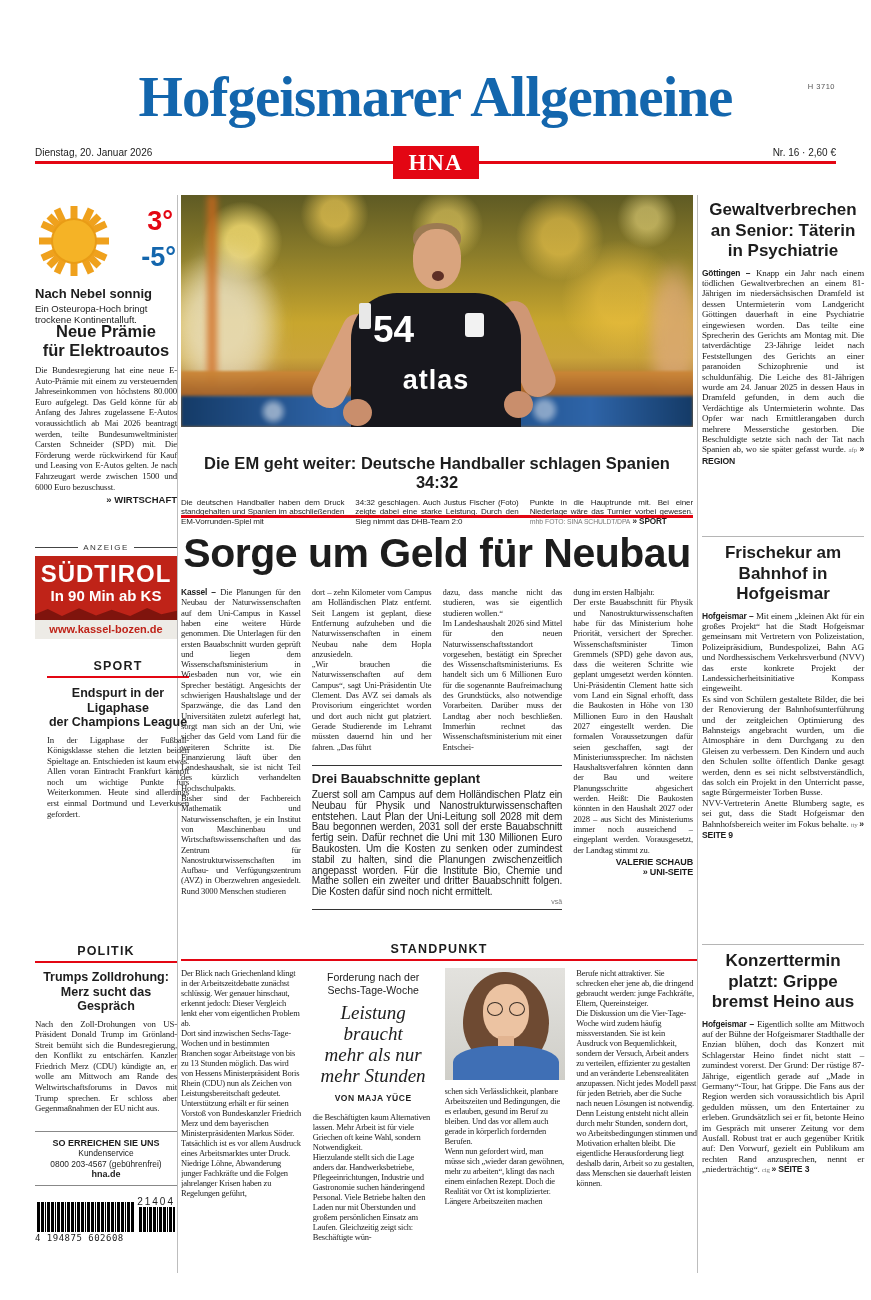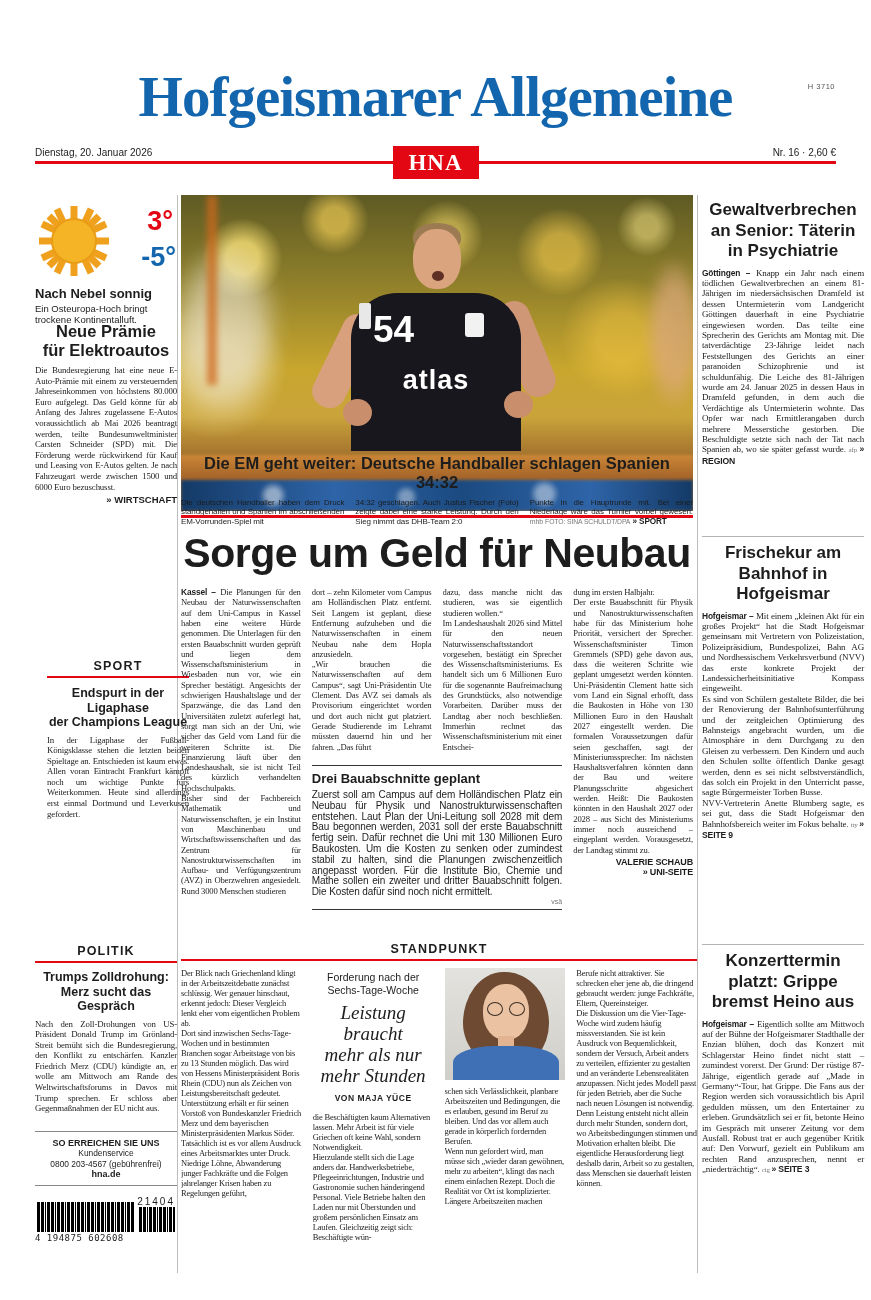--- a/index.html
+++ b/index.html
@@ -74,21 +74,21 @@
   .barcode{top:1196px;left:35px;width:142px;height:48px;}
   .bars{background-color:#fff;background-image:
       repeating-linear-gradient(90deg,#000 0 1px,transparent 1px 2px),
       repeating-linear-gradient(90deg,#000 0 2px,transparent 2px 5px);}
   .bars-left{position:absolute;left:2px;top:6px;width:98px;height:30px;}
   .code-left{position:absolute;left:0px;top:37px;font-size:9px;letter-spacing:.5px;font-family:"DejaVu Sans Mono",monospace;}
   .code-right{position:absolute;right:2px;top:0px;font-size:10px;letter-spacing:2px;font-family:Liberation Sans, sans-serif;}
   .bars-right{position:absolute;right:2px;top:11px;width:36px;height:25px;}
 
   
-  .photo{top:195px;left:181px;width:512px;height:316px;overflow:hidden;background-color:#7c712e;
+  .photo{top:195px;left:181px;width:512px;height:232px;overflow:hidden;background-color:#7c712e;
     background-image:
       radial-gradient(circle at 12% 20%, rgba(255,230,120,.75) 0 16px, transparent 40px),
       radial-gradient(circle at 30% 8%, rgba(255,215,90,.6) 0 13px, transparent 34px),
       radial-gradient(circle at 52% 13%, rgba(255,225,110,.5) 0 15px, transparent 36px),
       radial-gradient(circle at 74% 18%, rgba(255,210,80,.55) 0 18px, transparent 44px),
       radial-gradient(circle at 91% 10%, rgba(255,235,140,.5) 0 11px, transparent 30px),
       radial-gradient(circle at 86% 45%, rgba(255,205,70,.45) 0 24px, transparent 60px),
       radial-gradient(circle at 7% 55%, rgba(240,220,160,.5) 0 28px, transparent 70px),
       linear-gradient(180deg,#5e5a24 0%,#8c7d2a 26%,#c8a62e 55%,#caa43a 70%,#a87830 81%,#9a6a2e 100%);}
   .ph-floor{position:absolute;bottom:30px;left:0;right:0;height:26px;
@@ -222,20 +222,29 @@
     <div class="weather-text">Ein Osteuropa-Hoch bringt trockene Kontinentalluft.</div>
   </div>
 
   <div class="abs eauto">
     <div class="eauto-title" style="white-space:pre-line">Neue Prämie
 für Elektroautos</div>
     <div class="serif-body eauto-body">Die Bundesregierung hat eine neue E-Auto-Prämie mit einem zu versteuernden Jahreseinkommen von höchstens 80.000 Euro aufgelegt. Das Geld könne für ab Anfang des Jahres zugelassene E-Autos voraussichtlich ab Mai 2026 beantragt werden, teilte Bundesumweltminister Carsten Schneider (SPD) mit. Die Förderung werde rückwirkend für Kauf und Leasing von E-Autos gelten. Je nach Fahrzeugart werde zwischen 1500 und 6000 Euro bezuschusst.</div>
     <span class="block-ref">» WIRTSCHAFT</span>
   </div>
 
+  <div class="abs adblock">
+    <div class="ad-label">ANZEIGE</div>
+    <div class="ad-box">
+      <div class="ad-t1">SÜDTIROL</div>
+      <div class="ad-t2">In 90 Min ab KS</div>
+      <div class="ad-mountains"></div>
+    </div>
+    <div class="ad-url">www.kassel-bozen.de</div>
+  </div>
 
   <div class="abs sport">
     <div class="sec-label">SPORT</div>
     <div class="sec-rule"></div>
     <div class="sport-item1">
       <div class="mini-title">Endspurt in der Ligaphase
 der Champions League</div>
       <div class="serif-body sport-body">In der Ligaphase der Fußball-Königsklasse stehen die letzten beiden Spieltage an. Entschieden ist kaum etwas. Allen voran Eintracht Frankfurt kämpft noch um wichtige Punkte fürs Weiterkommen. Heute sind allerdings erst einmal Dortmund und Leverkusen gefordert.</div>
     </div>
   </div>

